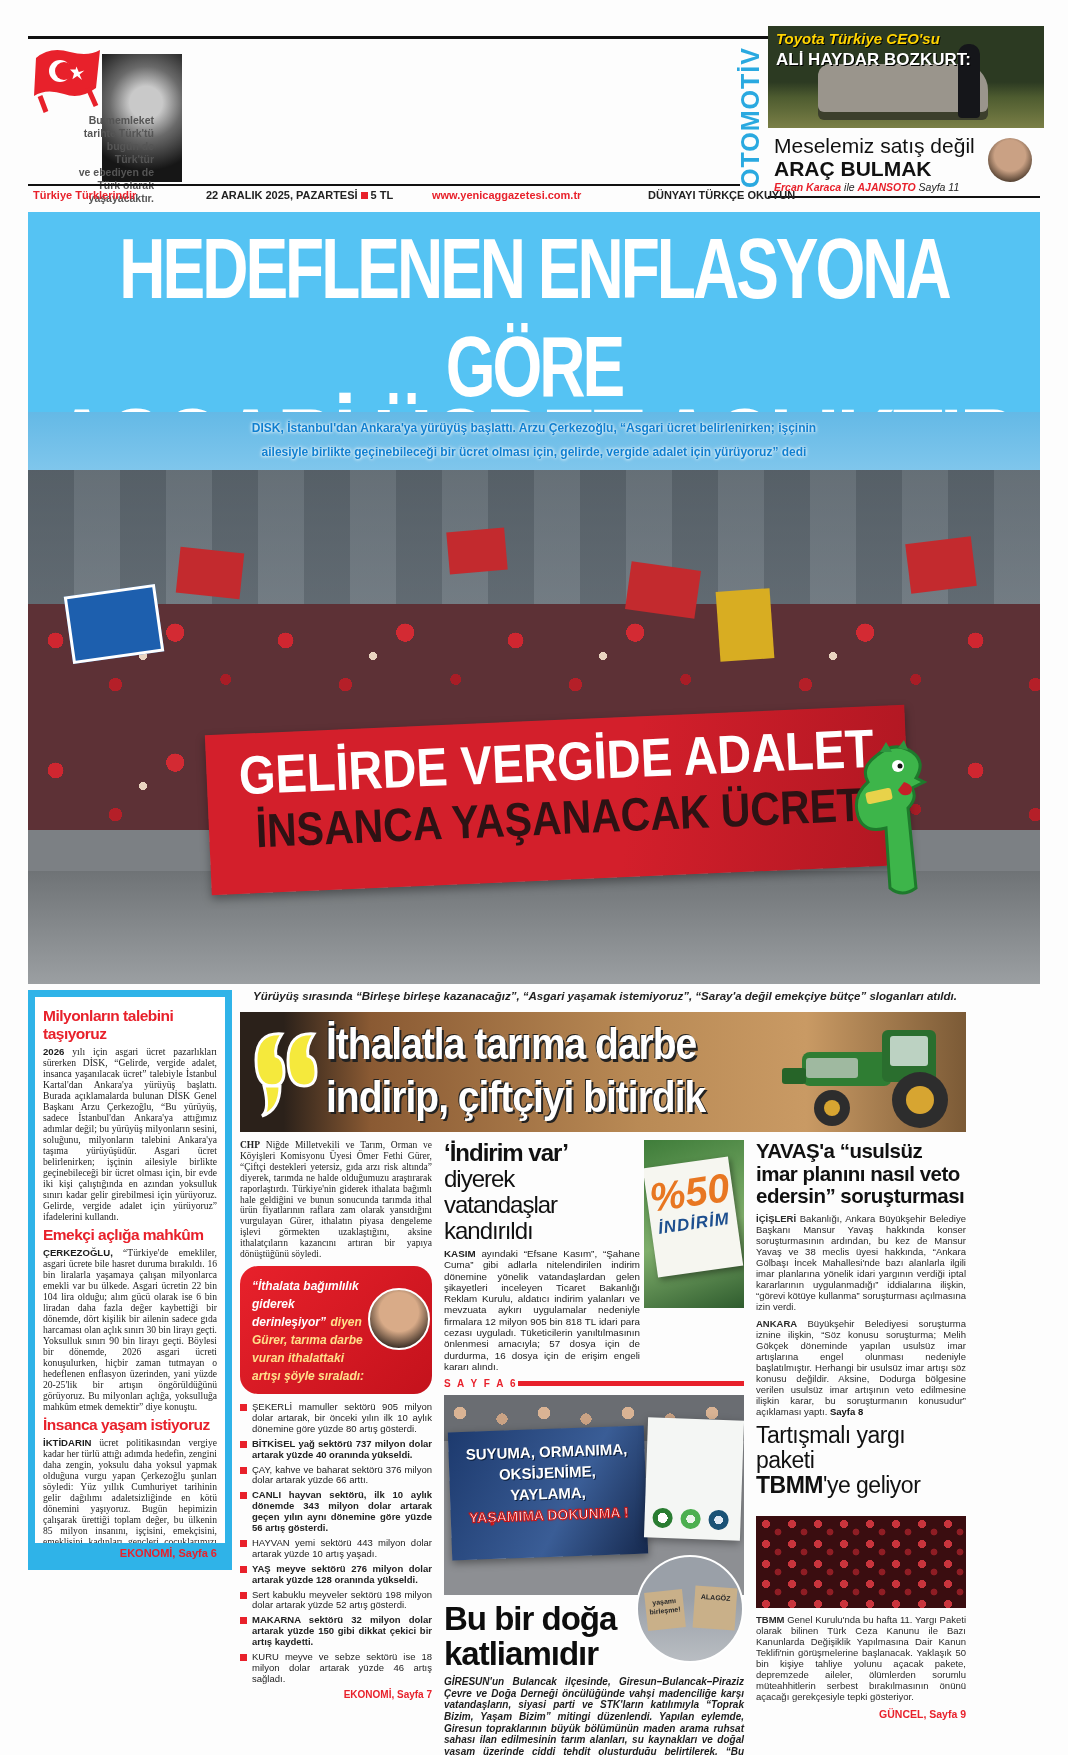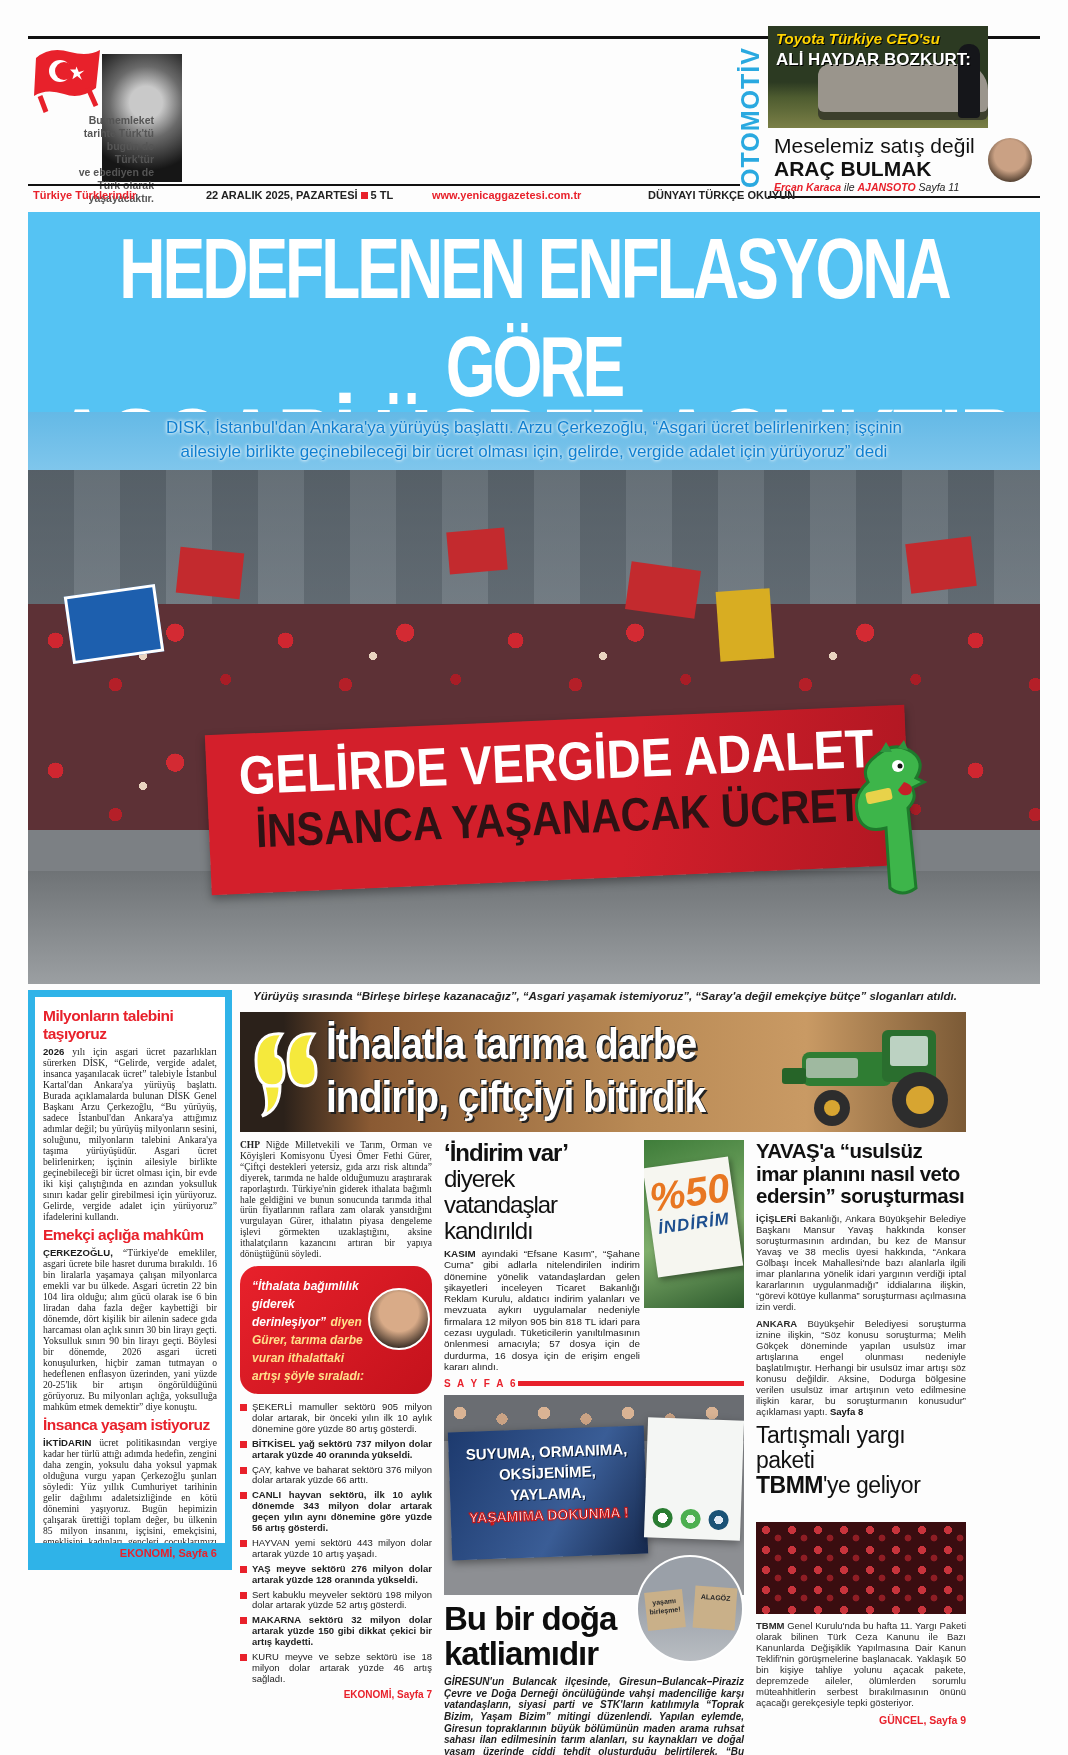--- a/index.html
+++ b/index.html
@@ -16,21 +16,21 @@
      color:#555;white-space:pre-line;font-weight:bold;}
   .mast-box{left:182px;top:54px;width:556px;height:128px;background:#e8212b;}
   .mast-region{position:absolute;left:10px;top:3px;color:#fff;font-weight:bold;font-size:17px;}
   .mast-title{position:absolute;left:0;top:14px;width:100%;text-align:center;color:#fff;
      font-weight:bold;font-size:104px;letter-spacing:-4px;line-height:104px;
      transform:scaleY(1.12);transform-origin:top center;}
   .otomotiv{left:736px;top:44px;width:30px;height:148px;color:#2aa9e0;font-weight:bold;
      font-size:25px;letter-spacing:1px;writing-mode:vertical-rl;transform:rotate(180deg);
      text-align:center;}
   .promo{left:768px;top:26px;width:272px;height:170px;border-bottom:2px solid #111;}
-  .promo-photo{position:absolute;left:0;top:0;width:220px;height:102px;overflow:hidden;
+  .promo-photo{position:absolute;left:0;top:0;width:276px;height:102px;overflow:hidden;
      background:linear-gradient(180deg,#2c3a22 0 55%,#4e5c30 70%,#7a7f46 100%);}
   .promo-car{position:absolute;left:50px;top:38px;width:170px;height:48px;background:#9a958c;
      border-radius:12px 26px 6px 6px;box-shadow:0 8px 0 #3c3f2c;}
   .promo-man{position:absolute;left:190px;top:18px;width:22px;height:74px;background:#15161a;
      border-radius:10px 10px 4px 4px;}
   .promo-kicker{position:absolute;left:8px;top:4px;color:#ffd400;font-weight:bold;
      font-style:italic;font-size:15px;text-shadow:1px 1px 0 #000;}
   .promo-name{position:absolute;left:8px;top:24px;color:#fff;font-weight:bold;font-size:17px;
      text-shadow:1px 1px 0 #000;}
   .promo-line1{position:absolute;left:6px;top:108px;font-size:21px;color:#111;}
@@ -48,21 +48,21 @@
   .dl-red{color:#e8212b;}
   .price-sq{display:inline-block;width:7px;height:7px;background:#e8212b;margin:0 3px;}
 
   
   .hl-box{left:28px;top:212px;width:1012px;height:228px;background:#55c3f3;overflow:hidden;}
   .hl-line{width:100%;text-align:center;color:#fff;font-weight:bold;}
   .hl1{font-size:64px;letter-spacing:-3px;margin-top:8px;transform:scaleY(1.32);transform-origin:top;}
   .hl2{font-size:82px;letter-spacing:-3px;margin-top:18px;transform:scaleY(1.25);transform-origin:top;}
   .subhead{left:28px;top:412px;width:1012px;height:58px;
      background:linear-gradient(180deg,#64b9e6,#7fc6ec);text-align:center;}
-  .subhead div{font-size:17px;font-weight:normal;color:#0f7fd0;line-height:24px;
+  .subhead div{font-size:12px;font-weight:bold;color:#0f7fd0;line-height:24px;
      text-shadow:0 0 3px #fff,0 0 4px #fff;}
   .subhead div:first-child{margin-top:4px;}
 
   
   .photo{left:28px;top:470px;width:1012px;height:514px;overflow:hidden;background:#7c8084;}
   .ph-buildings{position:absolute;left:0;top:0;width:100%;height:40%;
      background:repeating-linear-gradient(90deg,#8e969c 0 46px,#a8afb4 46px 92px),
      linear-gradient(180deg,#9aa2a8,#b9bfc4);background-blend-mode:multiply;}
   .ph-crowd{position:absolute;left:0;top:26%;width:100%;height:44%;background-color:#5d3136;
      background-image:
@@ -176,21 +176,21 @@
   .card1{left:8px;top:34px;width:34px;height:26px;transform:rotate(-6deg);}
   .card2{right:6px;top:30px;width:38px;height:30px;transform:rotate(4deg);}
   .n-p{font-size:10px;line-height:11.6px;text-align:justify;color:#1d1d1d;font-weight:bold;
      font-style:italic;margin:5px 0 4px 0;}
 
   
   .c-hl{font-size:20.5px;line-height:22.5px;font-weight:bold;color:#111;letter-spacing:-0.5px;
      margin-bottom:5px;}
   .c-p{font-size:9.5px;line-height:11px;text-align:justify;color:#2a2a2a;margin:0 0 6px 0;}
   .c-page{font-weight:bold;color:#111;}
-  .c-hl2{font-size:23px;line-height:25px;color:#111;letter-spacing:-0.5px;margin:4px 0 24px 0;}
+  .c-hl2{font-size:23px;line-height:25px;color:#111;letter-spacing:-0.5px;margin:4px 0 18px 0;}
   .c-hl2 .bold{font-weight:bold;}
   .parliament{width:210px;height:92px;background-color:#3a0d10;
      background-image:radial-gradient(circle 6px at 10px 8px,#c9343c 70%,transparent 71%),
        radial-gradient(circle 5px at 22px 16px,#8f1d24 70%,transparent 71%);
      background-size:26px 20px;margin-bottom:6px;}
   .colC-footer{text-align:right;color:#e8212b;font-weight:bold;font-size:10.5px;margin-top:2px;}
 </style>
 </head>
 <body>
 

